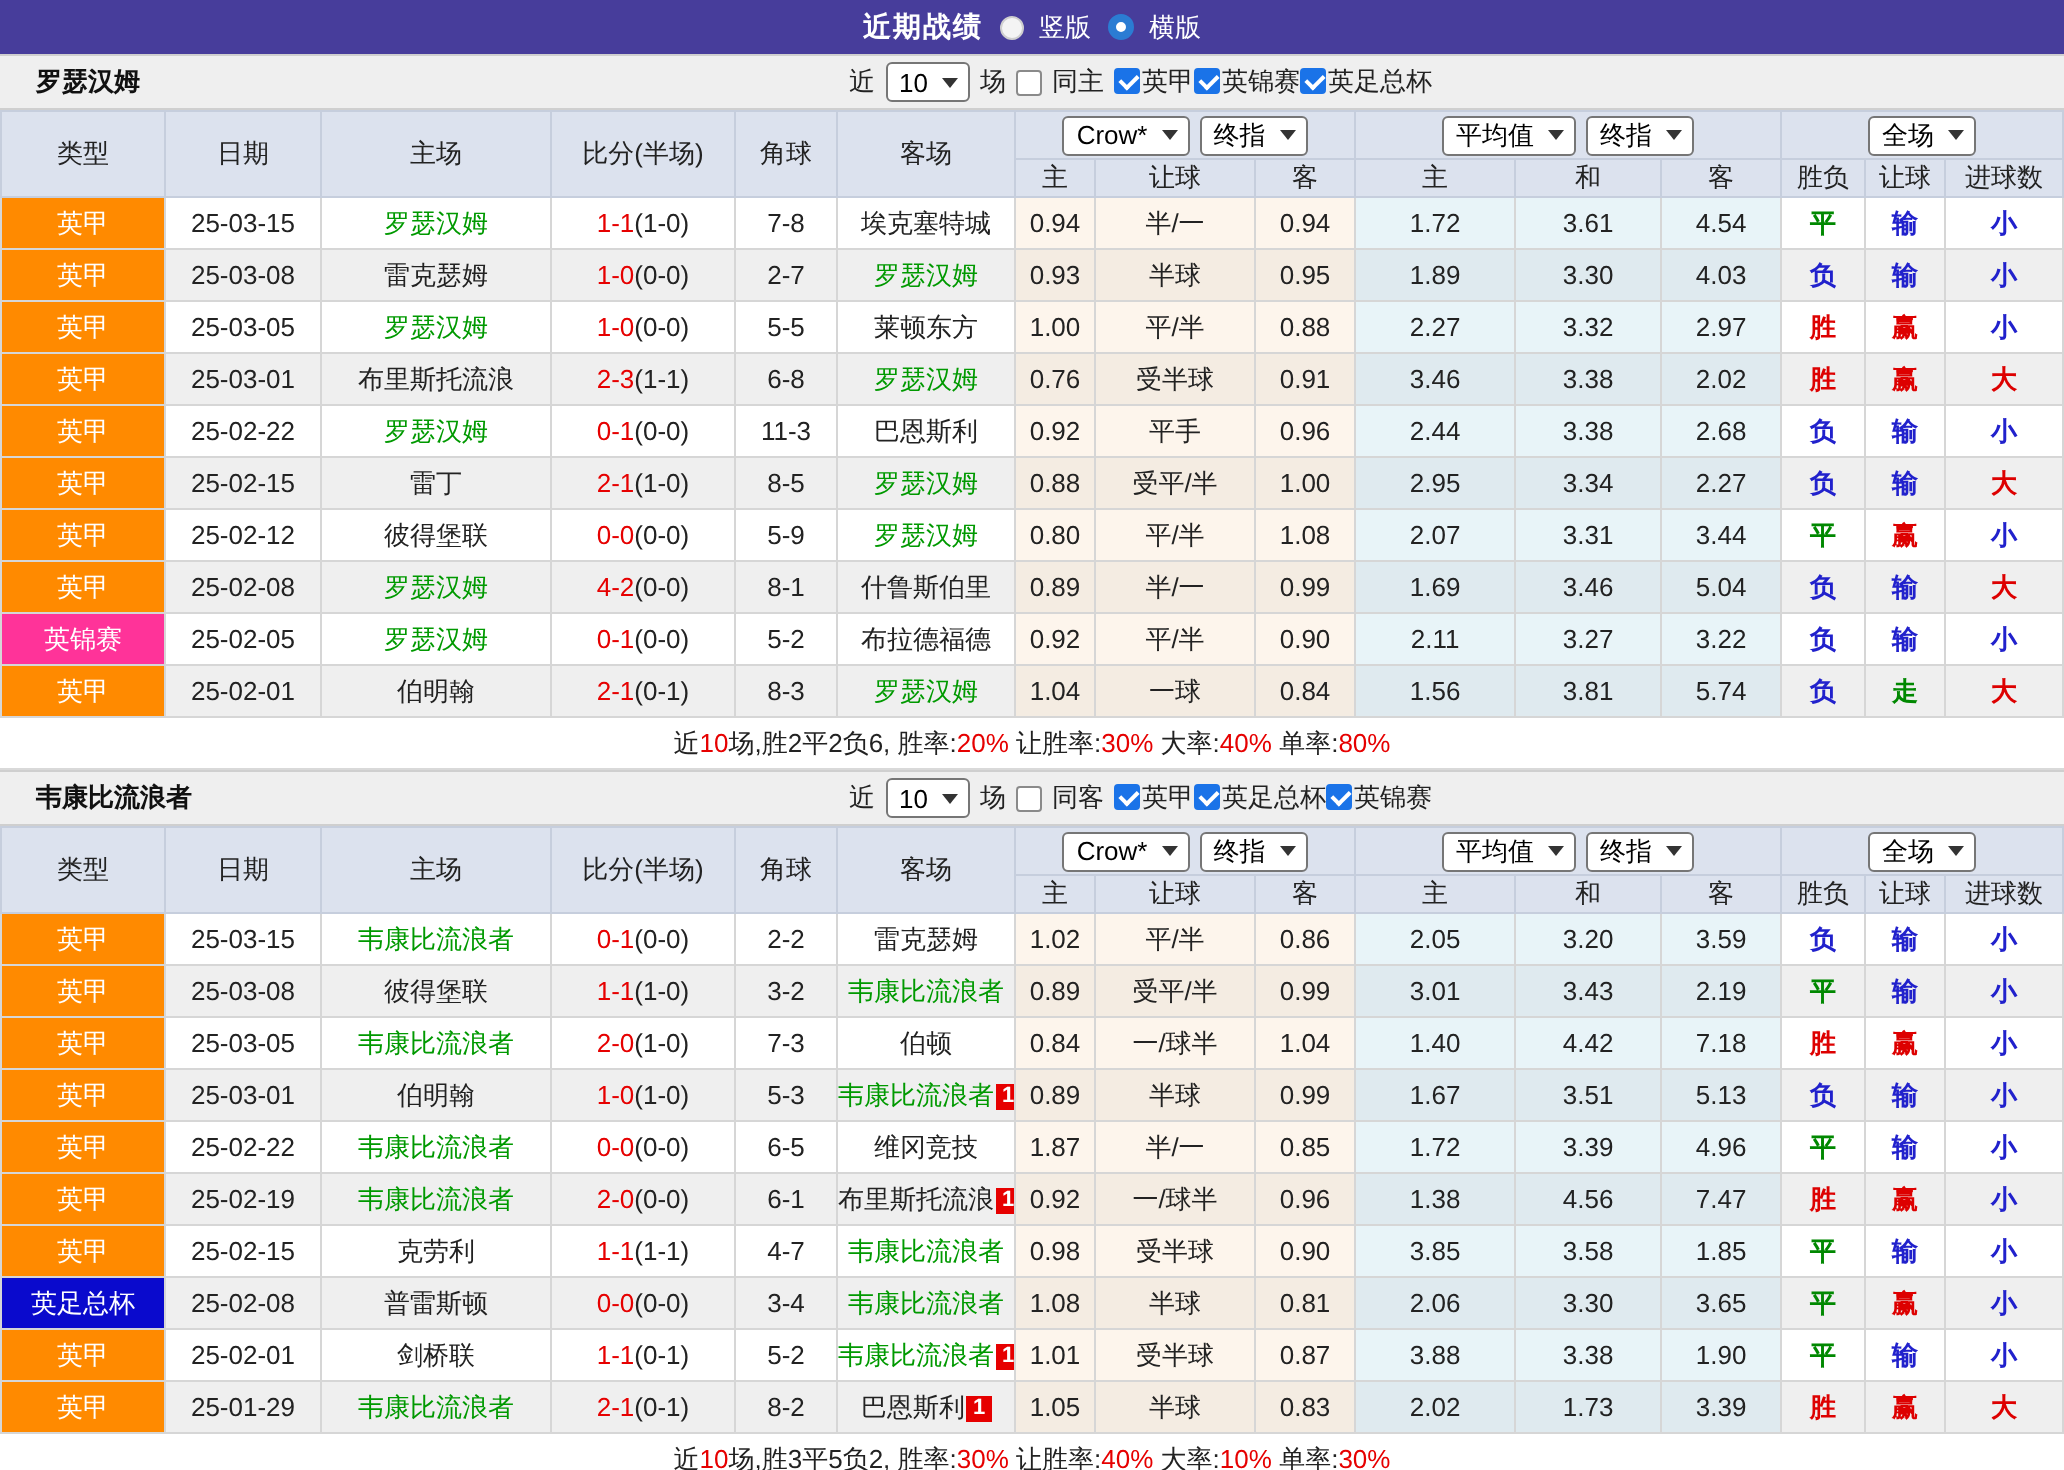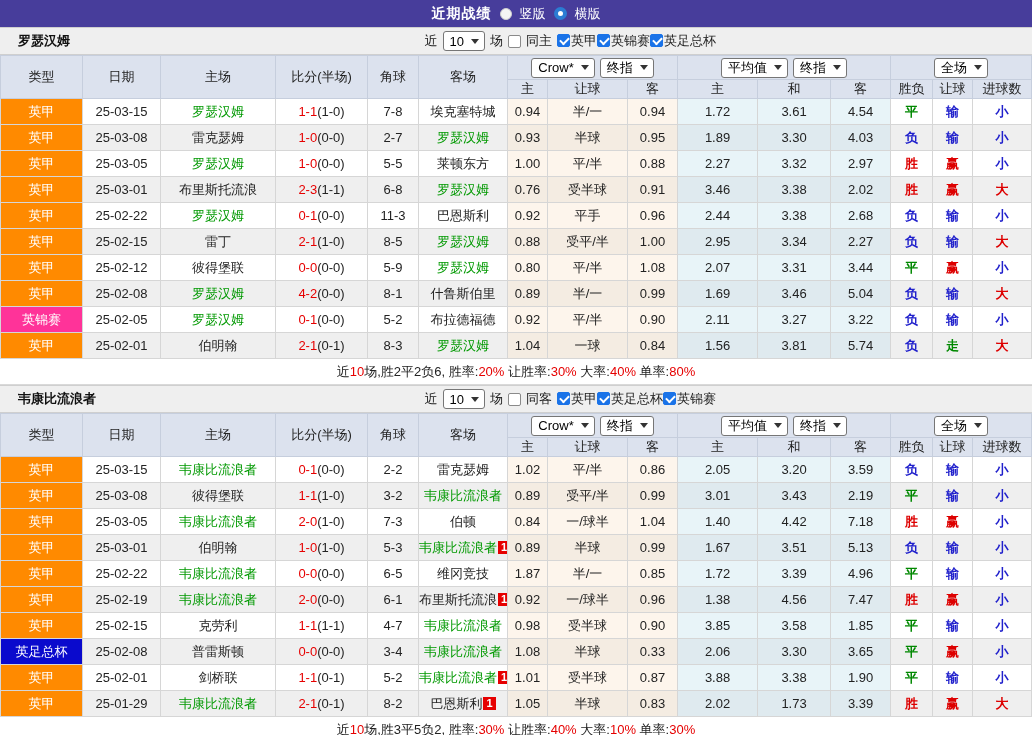--- a/index.html
+++ b/index.html
@@ -529,21 +529,21 @@
         </tr>
         <tr>
           <td class="type" style="background: rgb(10, 10, 205);">英足总杯</td>
           <td>25-02-08</td>
           <td><span>普雷斯顿</span></td>
           <td><span class="score-main">0-0</span><span>(0-0)</span></td>
           <td>3-4</td>
           <td><span class="hl">韦康比流浪者</span></td>
           <td class="cream">1.08</td>
           <td class="cream">半球</td>
-          <td class="cream">0.33</td>
+          <td class="cream">0.81</td>
           <td class="lblue">2.06</td>
           <td class="lblue">3.30</td>
           <td class="lblue">3.65</td>
           <td class="res" style="color: rgb(0, 136, 0);">平</td>
           <td class="res" style="color: rgb(221, 0, 0);">赢</td>
           <td class="res" style="color: rgb(33, 33, 204);">小</td>
         </tr>
         <tr>
           <td class="type" style="background: rgb(255, 138, 0);">英甲</td>
           <td>25-02-01</td>

